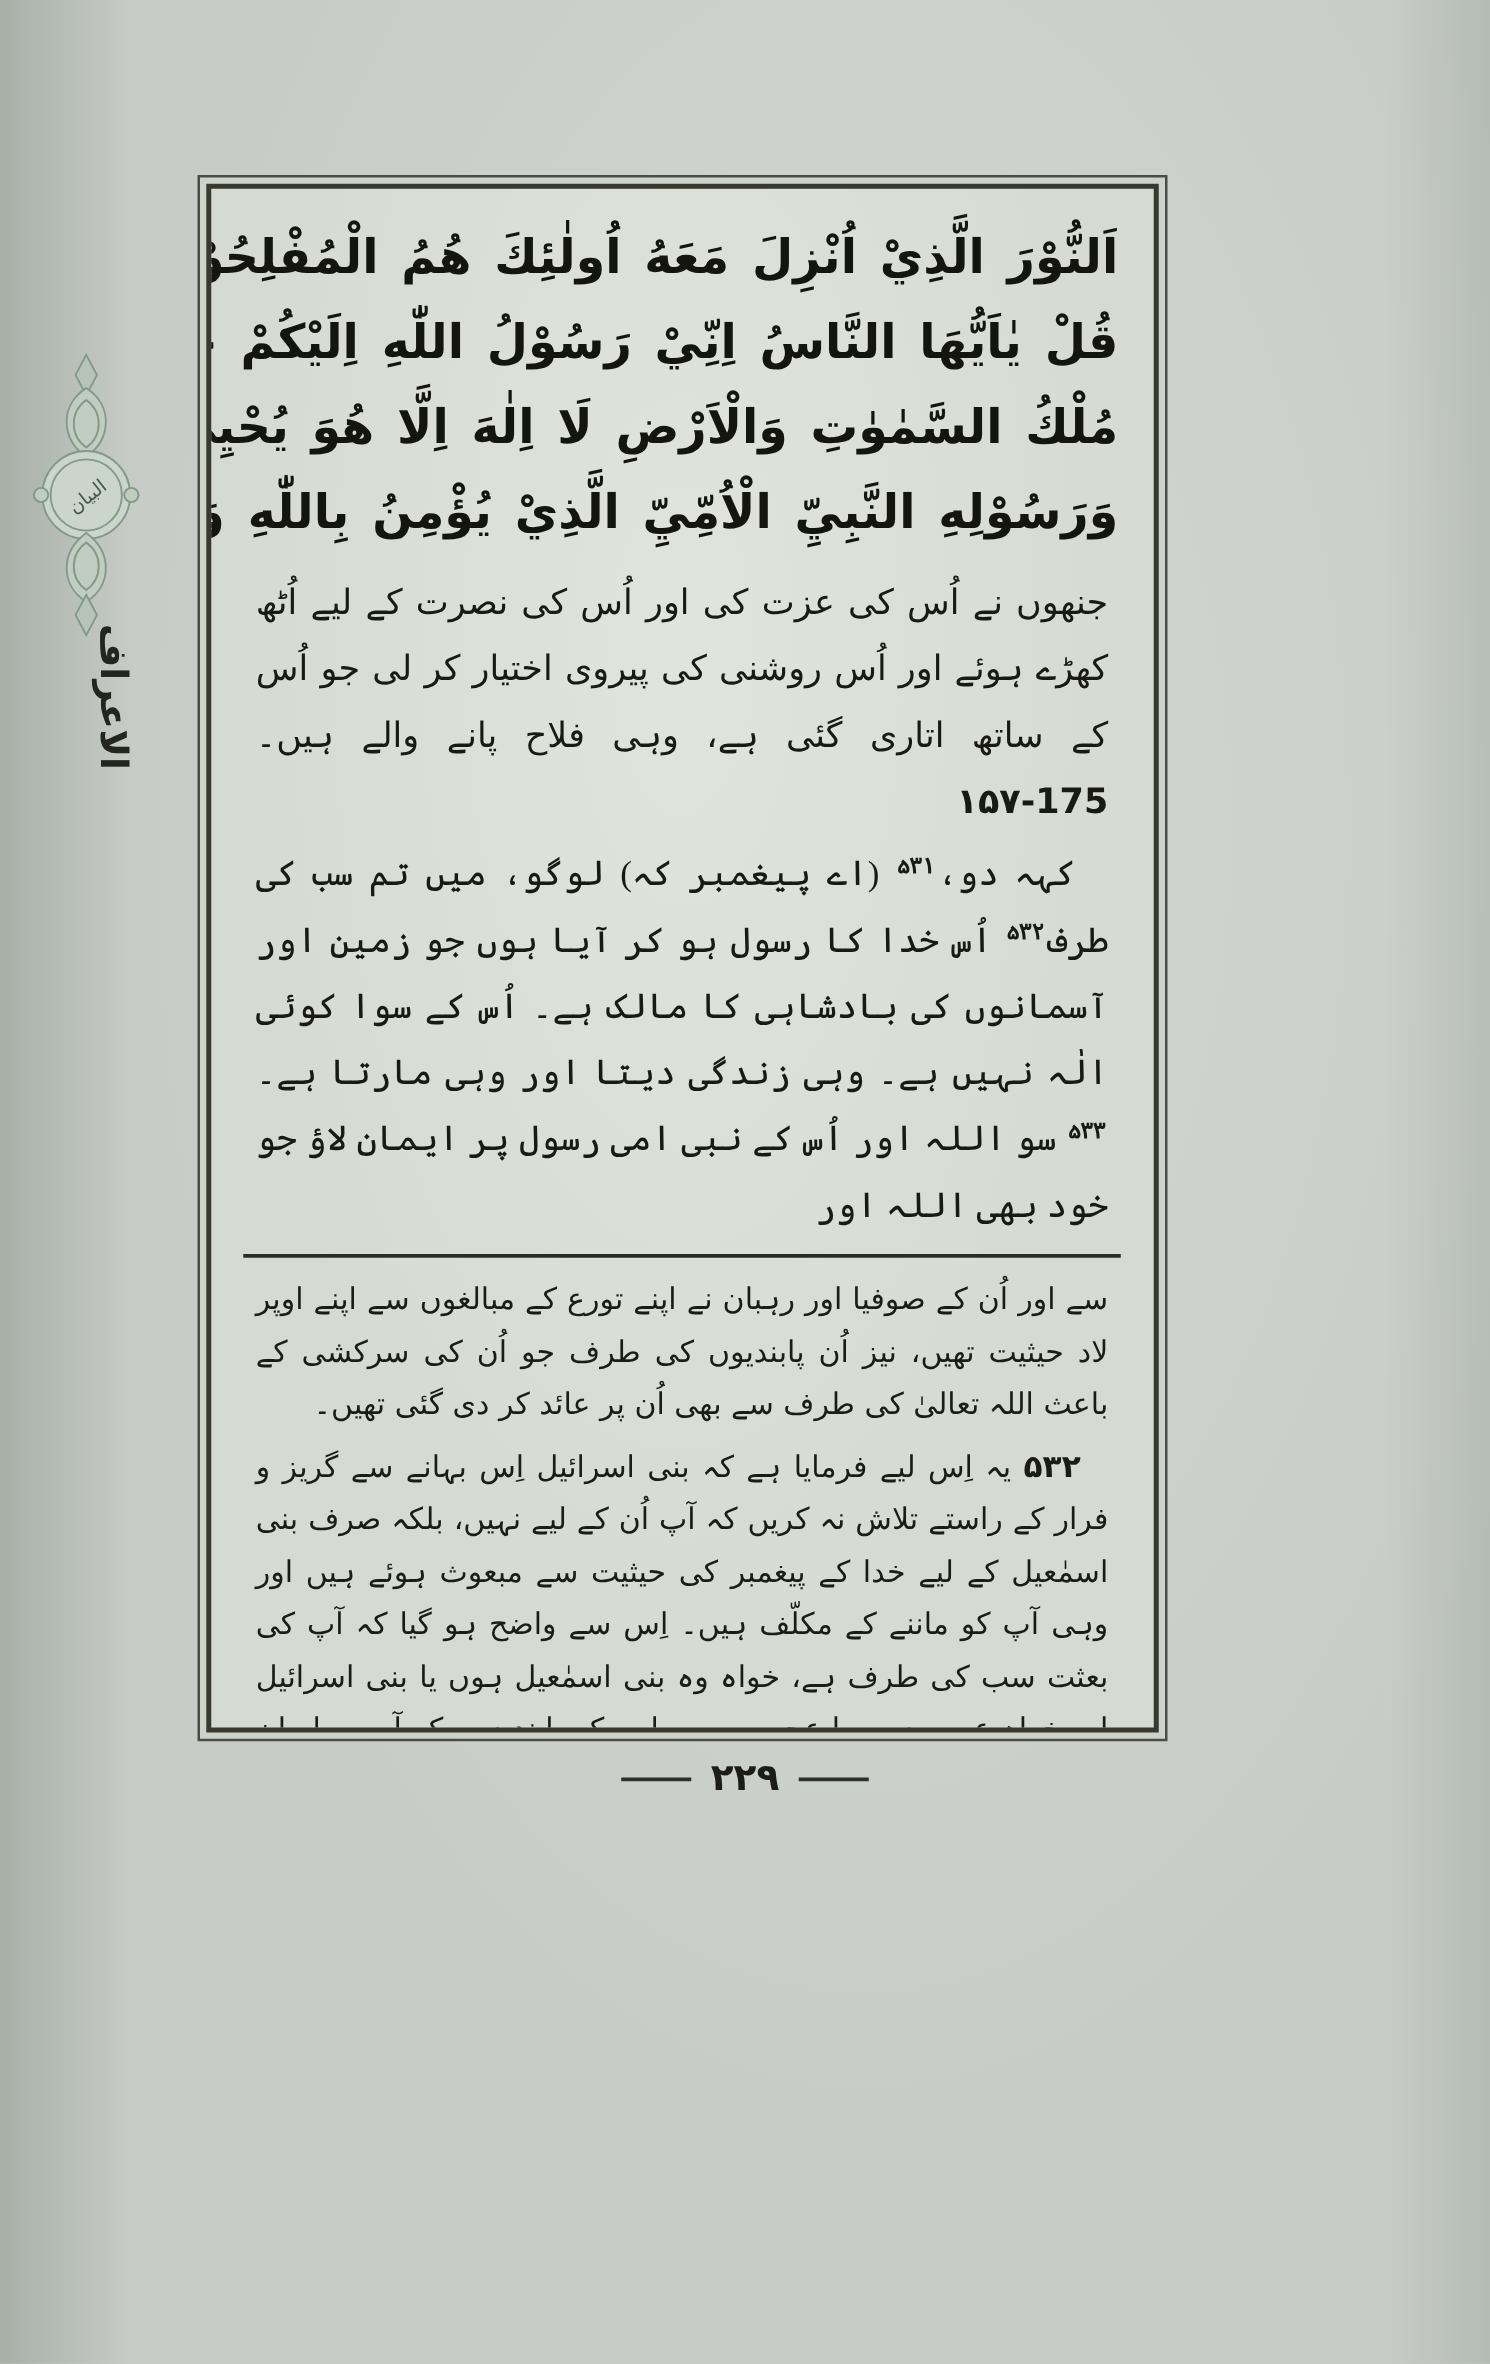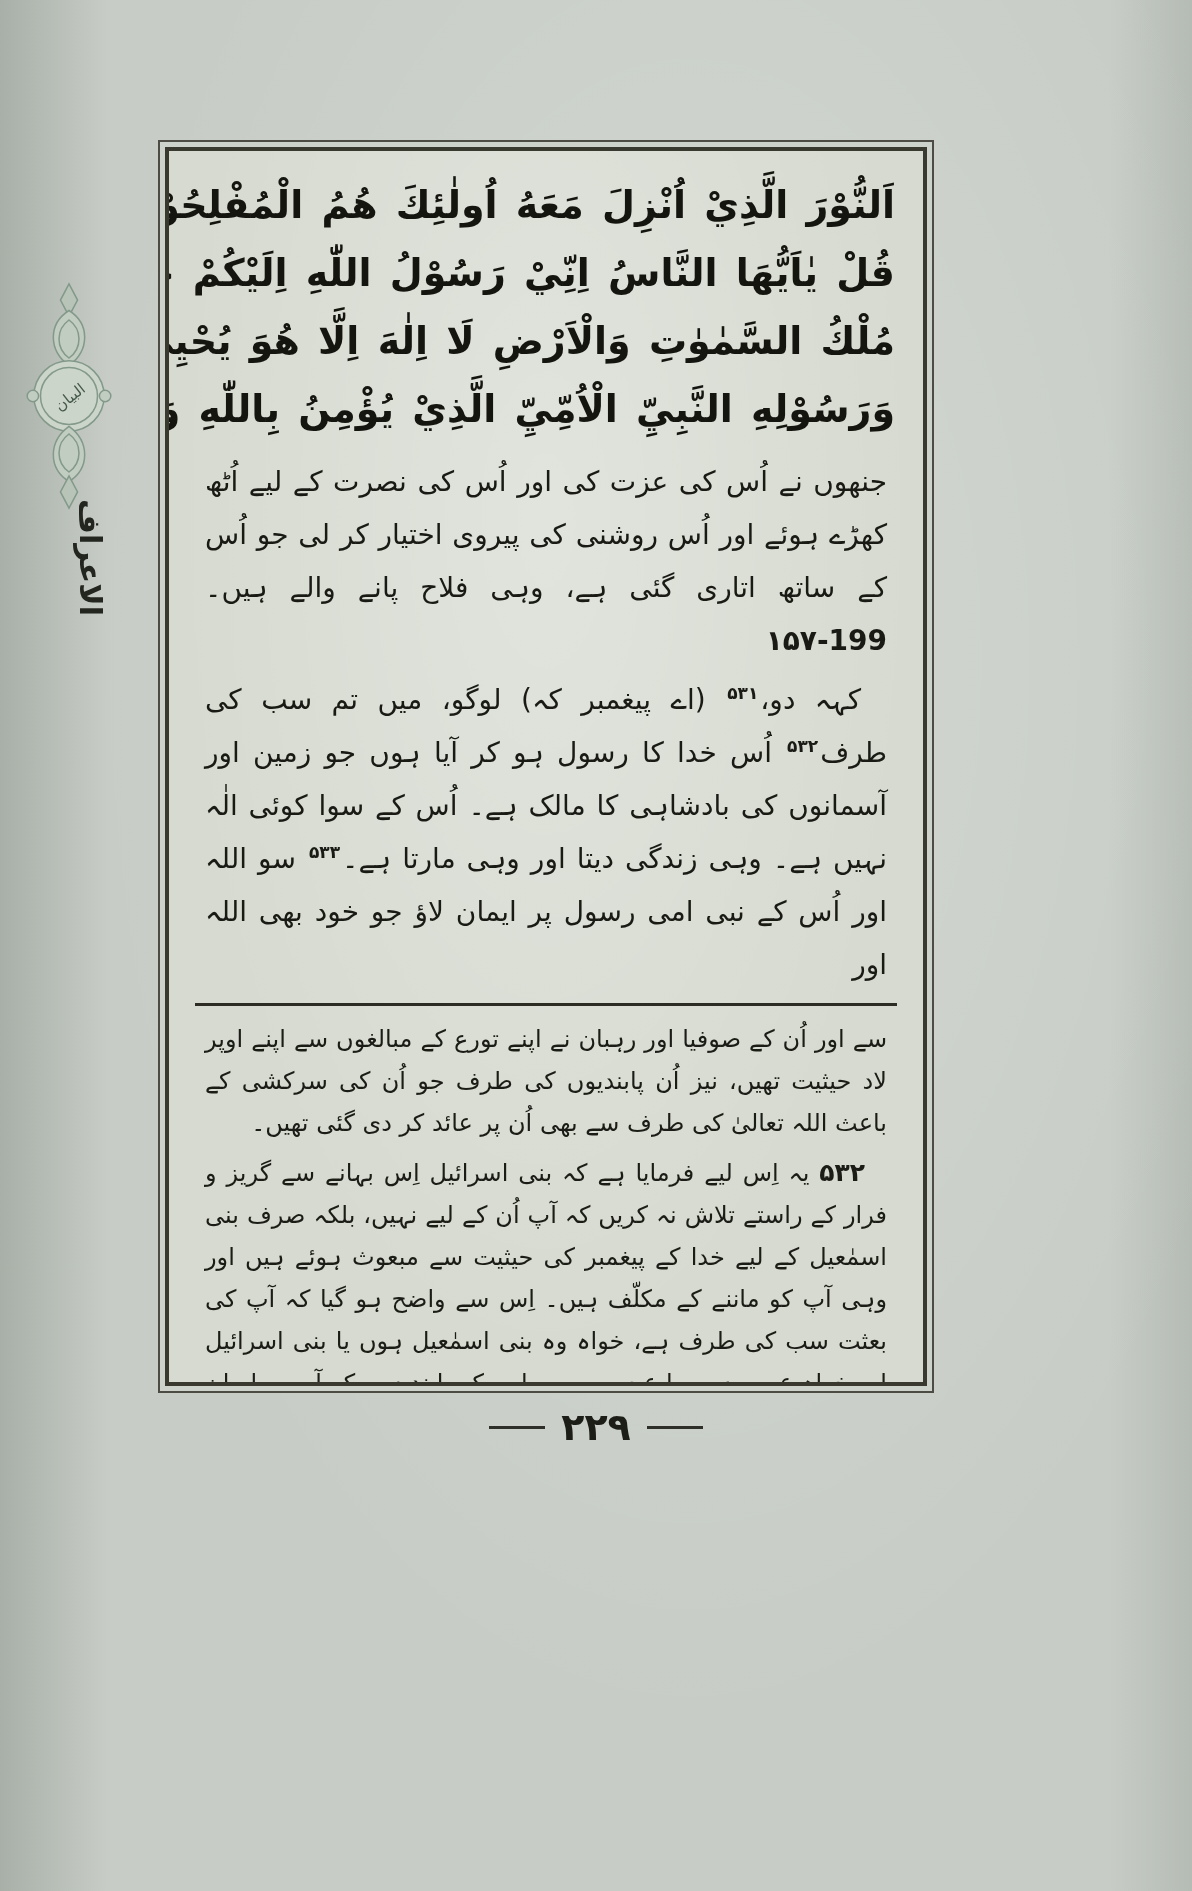--- a/index.html
+++ b/index.html
@@ -75,21 +75,21 @@
     direction: rtl;
     text-align: justify;
     color: #191a14;
     padding: 8px 26px 0 26px;
   }
   .t-p {
     margin: 0 0 6px 0;
     font-size: 28px;
     line-height: 53px;
   }
-  .t-p.indent { text-indent: 26px; }
+  .t-p.indent { text-indent: 26px; font-family: Liberation Serif, serif; }
   .verse-range {
     font-weight: bold;
     white-space: nowrap;
   }
   .fn-ref {
     font-size: 17px;
     font-weight: bold;
     vertical-align: super;
     line-height: 0;
     margin: 0 2px;
@@ -130,21 +130,21 @@
     display: flex;
     align-items: center;
     justify-content: center;
     gap: 16px;
   }
   .dash {
     width: 56px; height: 3px;
     background: #2f2f29;
   }
   .page-number {
-    font-size: 38px;
+    font-size: 30px;
     font-weight: bold;
     color: #1d1d17;
     line-height: 1;
   }
 </style>
 </head>
 <body>
 
 <div class="page">
 
@@ -177,21 +177,21 @@
           
         </div>
         <div class="q-line">قُلْ يٰاَيُّهَا النَّاسُ اِنِّيْ رَسُوْلُ اللّٰهِ اِلَيْكُمْ جَمِيْعًا الَّذِيْ لَهُ</div>
         <div class="q-line">مُلْكُ السَّمٰوٰتِ وَالْاَرْضِ لَا اِلٰهَ اِلَّا هُوَ يُحْيِيْ وَيُمِيْتُ فَاٰمِنُوْا بِاللّٰهِ</div>
         <div class="q-line">وَرَسُوْلِهِ النَّبِيِّ الْاُمِّيِّ الَّذِيْ يُؤْمِنُ بِاللّٰهِ وَكَلِمٰتِهِ وَاتَّبِعُوْهُ لَعَلَّكُمْ</div>
       </div>
 
       <div class="translation" dir="rtl">
         <p class="t-p">
           <span>جنھوں نے اُس کی عزت کی اور اُس کی نصرت کے لیے اُٹھ کھڑے ہوئے اور اُس روشنی کی پیروی اختیار کر لی جو اُس کے ساتھ اتاری گئی ہے، وہی فلاح پانے والے ہیں۔</span>
-          <span class="verse-range">199-۱۵۷</span>
+          <span class="verse-range">175-۱۵۷</span>
         </p>
         <p class="t-p indent">
           <span>کہہ دو،</span><sup class="fn-ref">۵۳۱</sup>
           <span>(اے پیغمبر کہ) لوگو، میں تم سب کی طرف</span><sup class="fn-ref">۵۳۲</sup>
           <span>اُس خدا کا رسول ہو کر آیا ہوں جو زمین اور آسمانوں کی بادشاہی کا مالک ہے۔ اُس کے سوا کوئی الٰہ نہیں ہے۔ وہی زندگی دیتا اور وہی مارتا ہے۔</span><sup class="fn-ref">۵۳۳</sup>
           <span>سو اللہ اور اُس کے نبی امی رسول پر ایمان لاؤ جو خود بھی اللہ اور</span>
         </p>
       </div>
 
       <div class="separator"></div>

